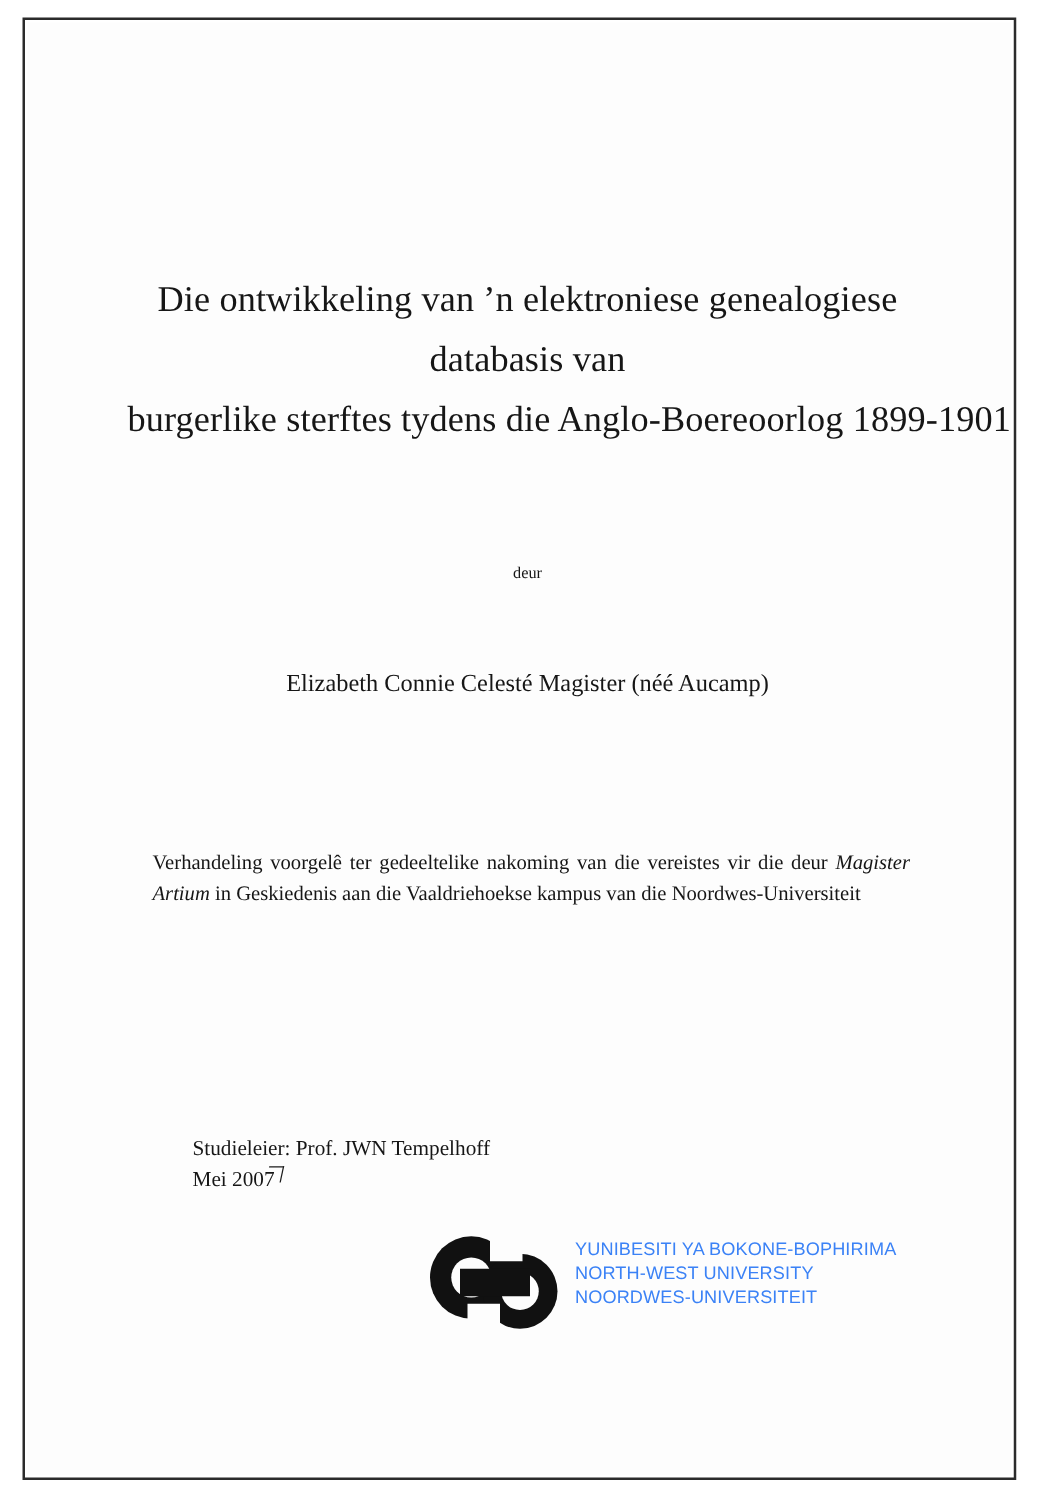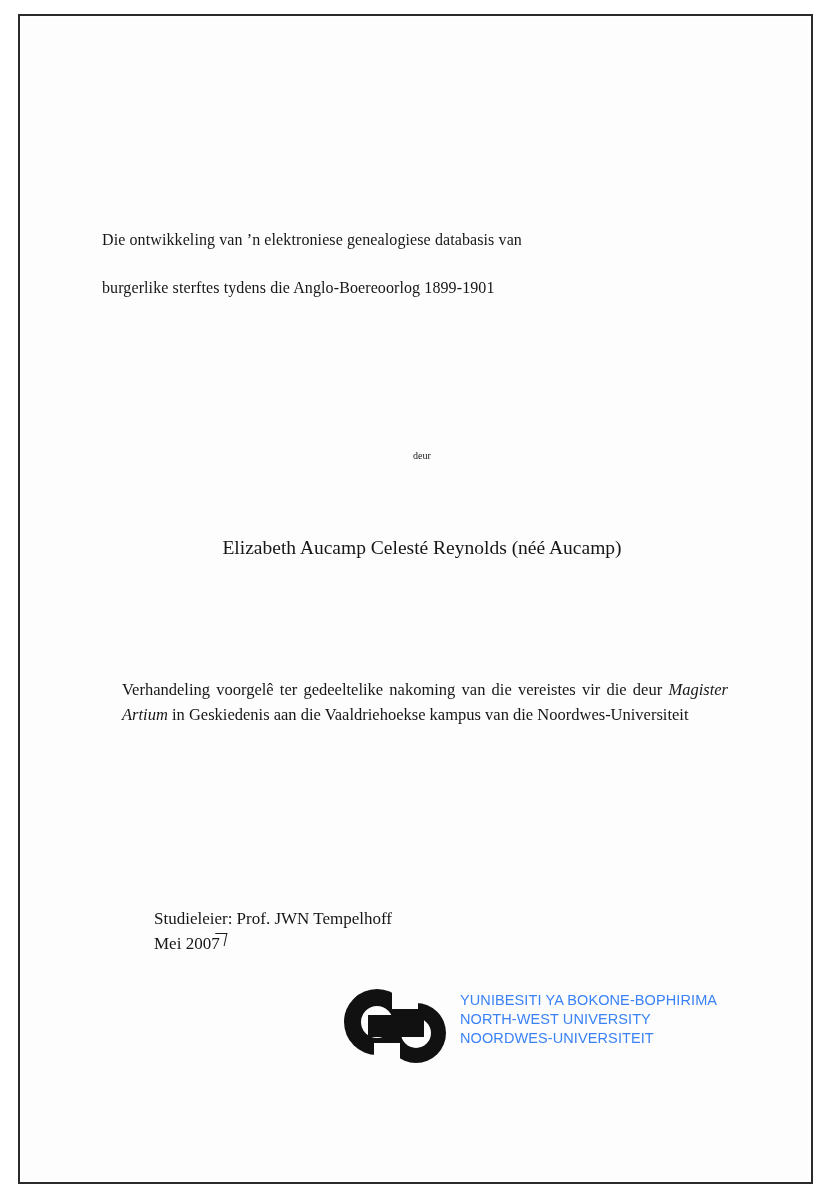--- a/index.html
+++ b/index.html
@@ -44,34 +44,35 @@
     left: 80px;
     top: 0;
     width: 640px;
     height: 100%;
   }
   .title {
     position: absolute;
     top: 198px;
     left: 0;
     width: 640px;
-    font-size: 16px;
+    text-align: center;
+    font-size: 29px;
     line-height: 48px;
     letter-spacing: 0.1px;
   }
   .title-line-2 {
     white-space: nowrap;
   }
   .deur {
     position: absolute;
     top: 432px;
     left: 0;
     width: 640px;
     text-align: center;
-    font-size: 10px;
+    font-size: 13px;
   }
   .author {
     position: absolute;
     top: 519px;
     left: 0;
     width: 640px;
     text-align: center;
     font-size: 19.5px;
   }
   .statement {
@@ -205,21 +206,21 @@
   <div class="sheet">
     <div class="content">
 
       <div class="title">
         <div>Die ontwikkeling van ’n elektroniese genealogiese databasis van</div>
         <div class="title-line-2">burgerlike sterftes tydens die Anglo-Boereoorlog 1899-1901</div>
       </div>
 
       <div class="deur">deur</div>
 
-      <div class="author">Elizabeth Aucamp Celesté Reynolds (néé Aucamp)</div>
+      <div class="author">Elizabeth Connie Celesté Magister (néé Aucamp)</div>
 
       <div class="statement">
         <span>Verhandeling voorgelê ter gedeeltelike nakoming van die vereistes vir die deur </span><em>Magister Artium</em><span> in Geskiedenis aan die Vaaldriehoekse kampus van die Noordwes-Universiteit</span>
       </div>
 
       <div class="supervisor">
         <div>Studieleier: Prof. JWN Tempelhoff</div>
         <div><span class="date">Mei 2007</span></div>
       </div>
 

